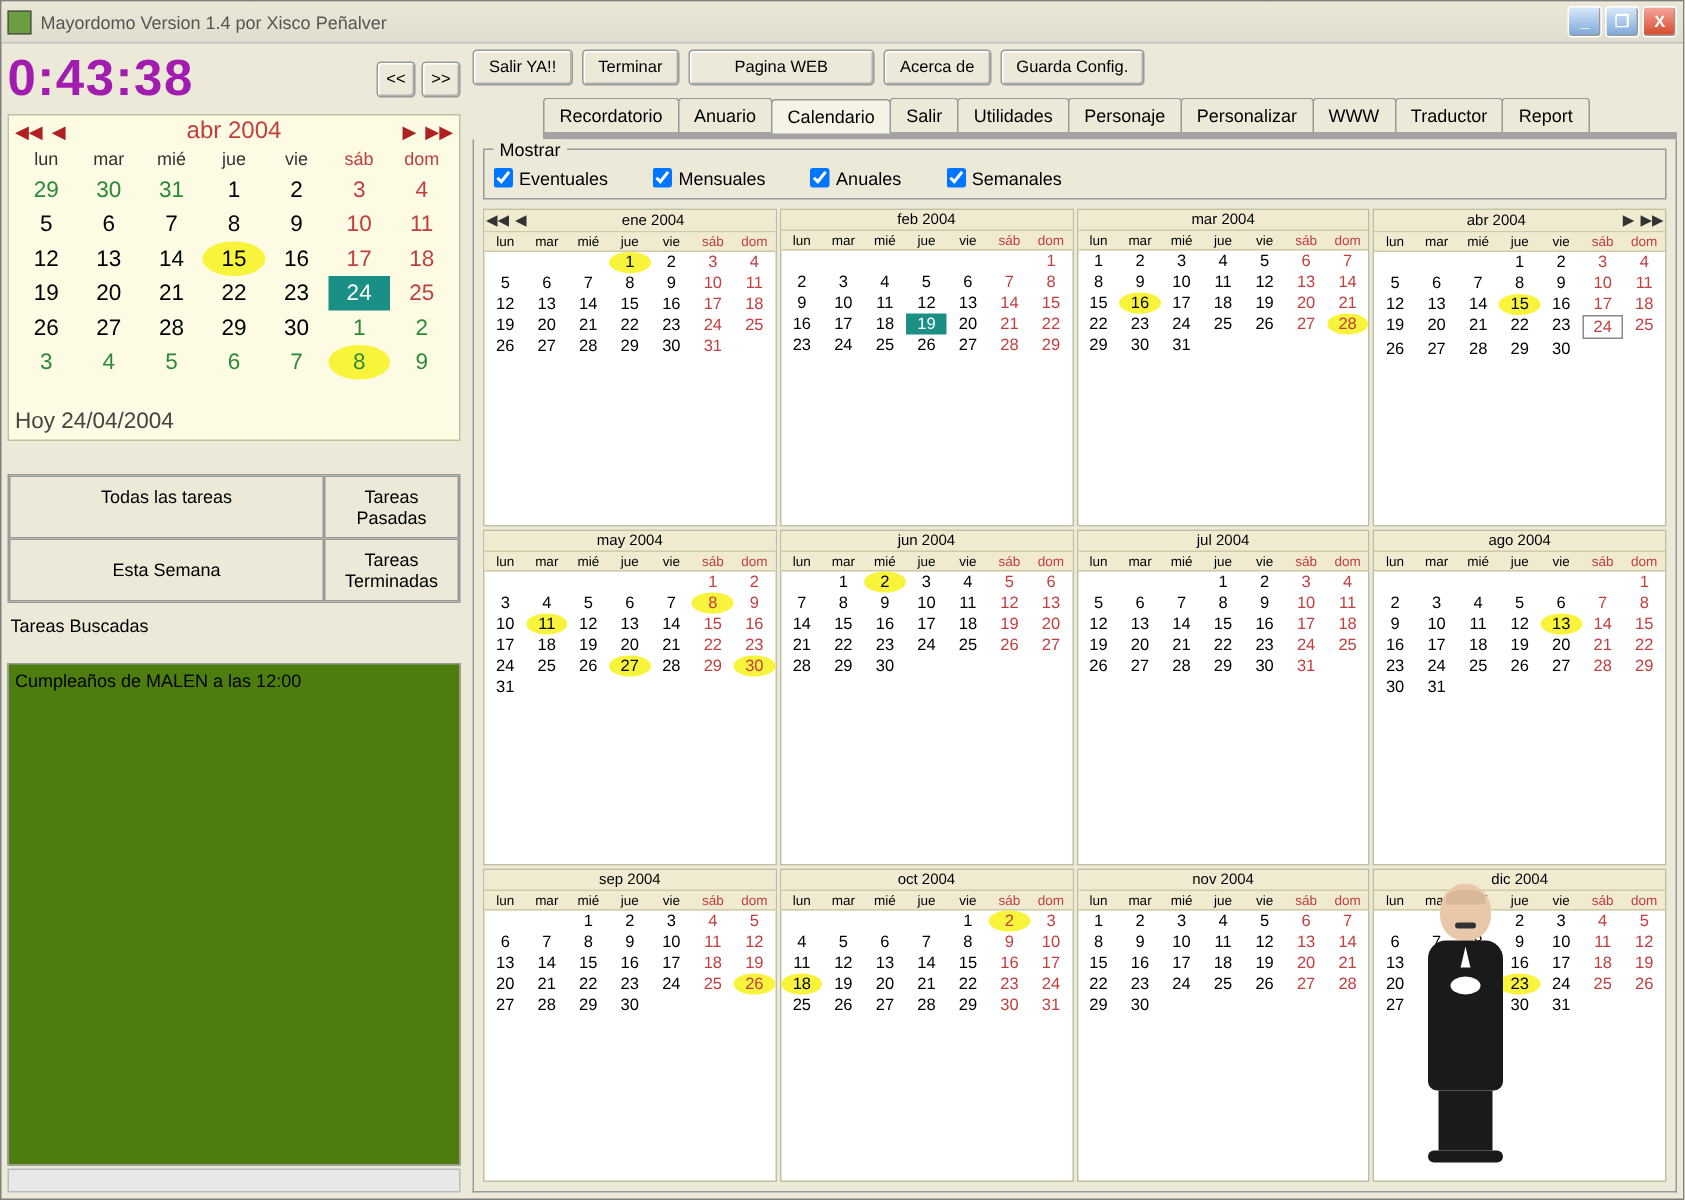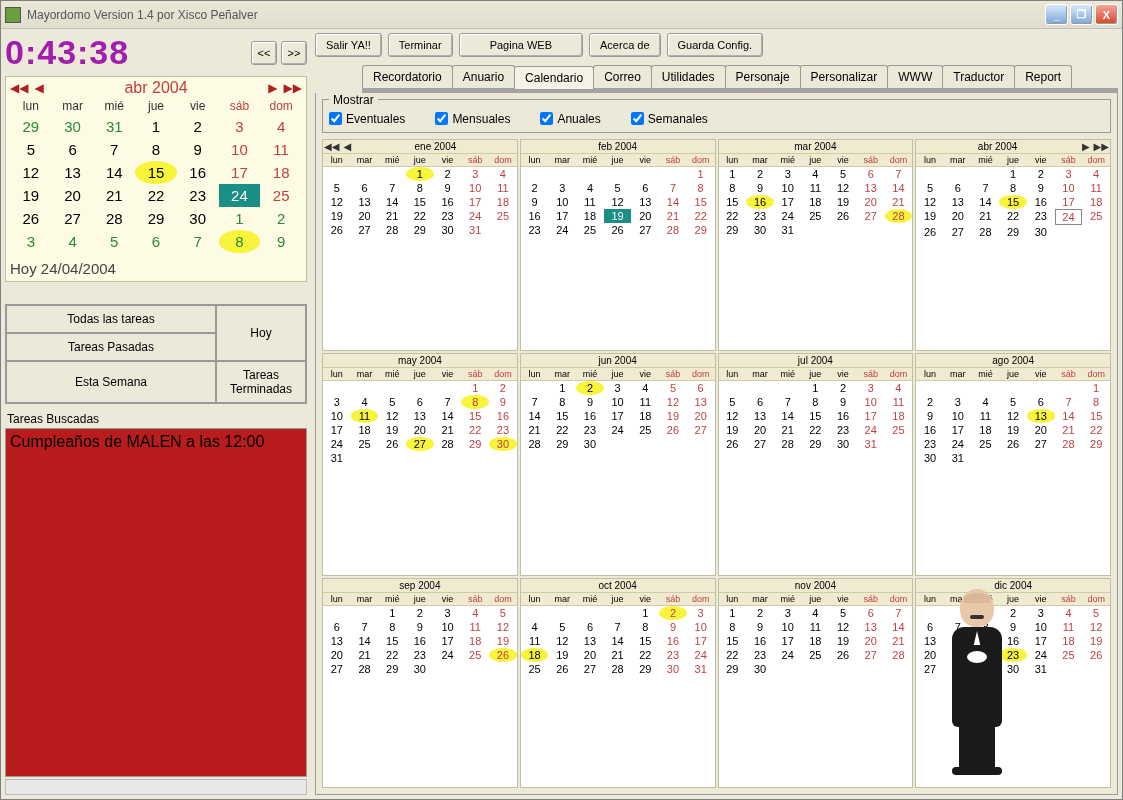--- a/index.html
+++ b/index.html
@@ -22,26 +22,26 @@
 .bigcal .calhdr{ display:flex; align-items:center; justify-content:center; gap:6px; color:#c04040; font-size:16px;}
 .bigcal .arrow{ color:#b02020; cursor:pointer; font-size:12px;}
 .bigcal .dow,.bigcal .days{ display:grid; grid-template-columns:repeat(7,1fr); text-align:center;}
 .bigcal .dow div{ font-size:12px; color:#333; padding:2px 0;}
 .bigcal .dow .we{ color:#c04040;}
 .bigcal .days div{ padding:3px 0; font-size:15px;}
 .bigcal .days .out{ color:#2a8a3a;}
 .bigcal .days .we{ color:#c04040;}
 .bigcal .days .hl{ background:#f8f43c; border-radius:50%;}
 .bigcal .days .sel{ background:#1a8f85; color:#fff;}
-.today { font-size:15px; color:#444; margin-top:7px;}
+.today { font-size:15px; color:#444; margin-top:19px;}
 .taskgrid { display:grid; grid-template-columns: 1fr 90px; border:1px solid #999; margin-top:22px; font-size:12px;}
 .taskgrid div{ border:1px solid #999; padding:6px 4px; text-align:center; background:#ece9d8;}
 .taskgrid .side{ grid-row:span 2; display:flex; align-items:center; justify-content:center;}
 .searchlbl{ font-size:12px; margin-top:6px; padding:2px;}
-.resultbox{ flex:1; background:#b91c1c; border:1px solid #999; padding:4px; font-size:16px; margin-top:0; position:relative;}
+.resultbox{ flex:1; background:#4d7c0f; border:1px solid #999; padding:4px; font-size:12px; margin-top:16px; position:relative;}
 .scroll{ height:16px; background:#e8e8e8; border:1px solid #bbb; margin-top:2px;}
 .toprow{ display:flex; gap:6px; margin-bottom:4px;}
 .tabs{ display:flex; border-bottom:5px solid #a3a3a3; margin-top:4px;margin-left:47px;}
 .tab{ padding:4px 10px; border:1px solid #999; border-bottom:none; background:#ece9d8; font-size:12px; margin-right:-1px; border-radius:3px 3px 0 0;}
 .tab.active{ background:#f5f3e5; position:relative; top:1px;}
 .pane{ border:1px solid #999; border-top:none; padding:6px; flex:1; display:flex; flex-direction:column; background:#ece9d8;}
 .fieldset{ border:1px solid #999; padding:6px; font-size:12px;}
 .fieldset .legend{ position:relative; top:-13px; background:#ece9d8; padding:0 4px; display:inline-block;}
 .chkrow{ display:flex; gap:30px; margin-top:-8px;}
 .chk{ display:flex; align-items:flex-start; gap:4px;}
@@ -145,21 +145,20 @@
             <div class="out">5</div>
             <div class="out">6</div>
             <div class="out">7</div>
             <div class="out hl">8</div>
             <div class="out">9</div>
           </div>
         <div class="today">Hoy 24/04/2004</div>
       </div>
       <div class="taskgrid">
         <div>Todas las tareas</div>
-        <div class="side">Hoy</div>
         <div>Tareas Pasadas</div>
         <div class="side">Esta Semana</div>
         <div>Tareas Terminadas</div>
       </div>
       <div class="searchlbl">Tareas Buscadas</div>
       <div class="resultbox">
         <div>Cumpleaños de MALEN a las 12:00</div>
       </div>
       <div class="scroll"></div>
     </div>
@@ -168,21 +167,21 @@
           <div class="topbtn">Salir YA!!</div>
           <div class="topbtn">Terminar</div>
           <div class="topbtn" style="padding-left: 30px; padding-right: 30px;">Pagina WEB</div>
           <div class="topbtn">Acerca de</div>
           <div class="topbtn">Guarda Config.</div>
         </div>
       <div class="tabs" id="tabs">
           <div class="tab">Recordatorio</div>
           <div class="tab">Anuario</div>
           <div class="tab active">Calendario</div>
-          <div class="tab">Correo</div>
+          <div class="tab">Salir</div>
           <div class="tab">Utilidades</div>
           <div class="tab">Personaje</div>
           <div class="tab">Personalizar</div>
           <div class="tab">WWW</div>
           <div class="tab">Traductor</div>
           <div class="tab">Report</div>
         </div>
       <div class="pane">
         <div class="fieldset">
           <span class="legend">Mostrar</span>

